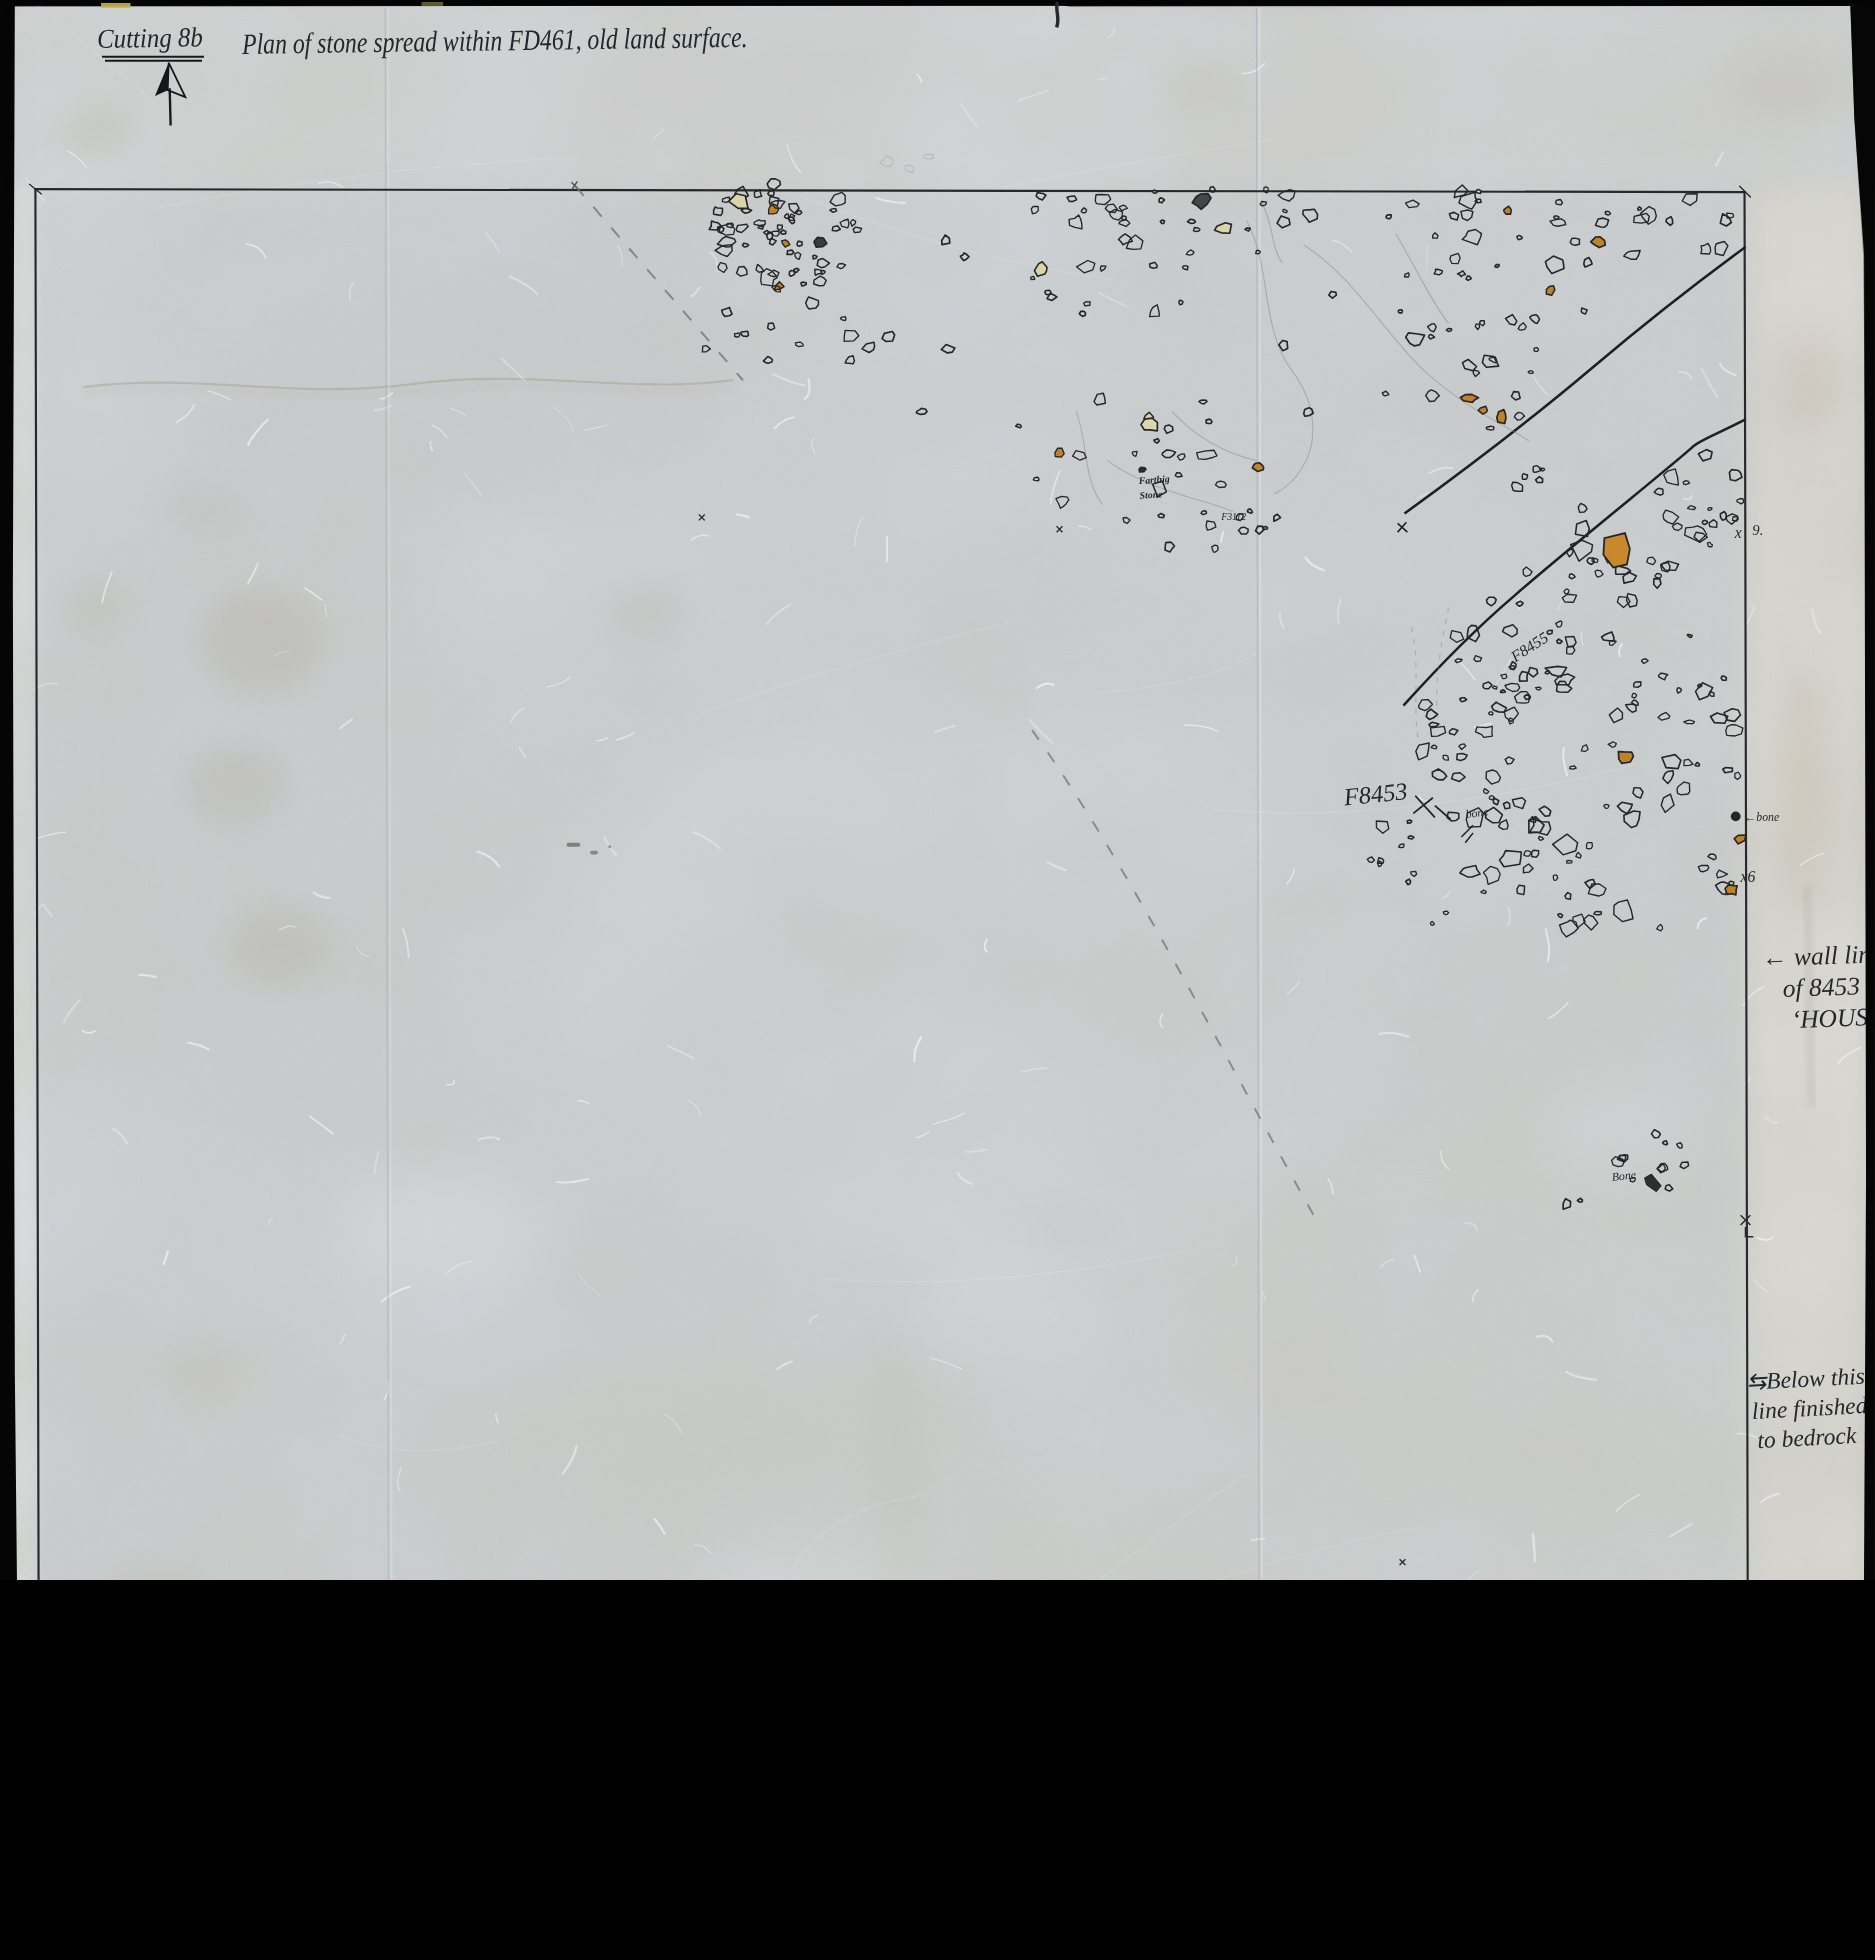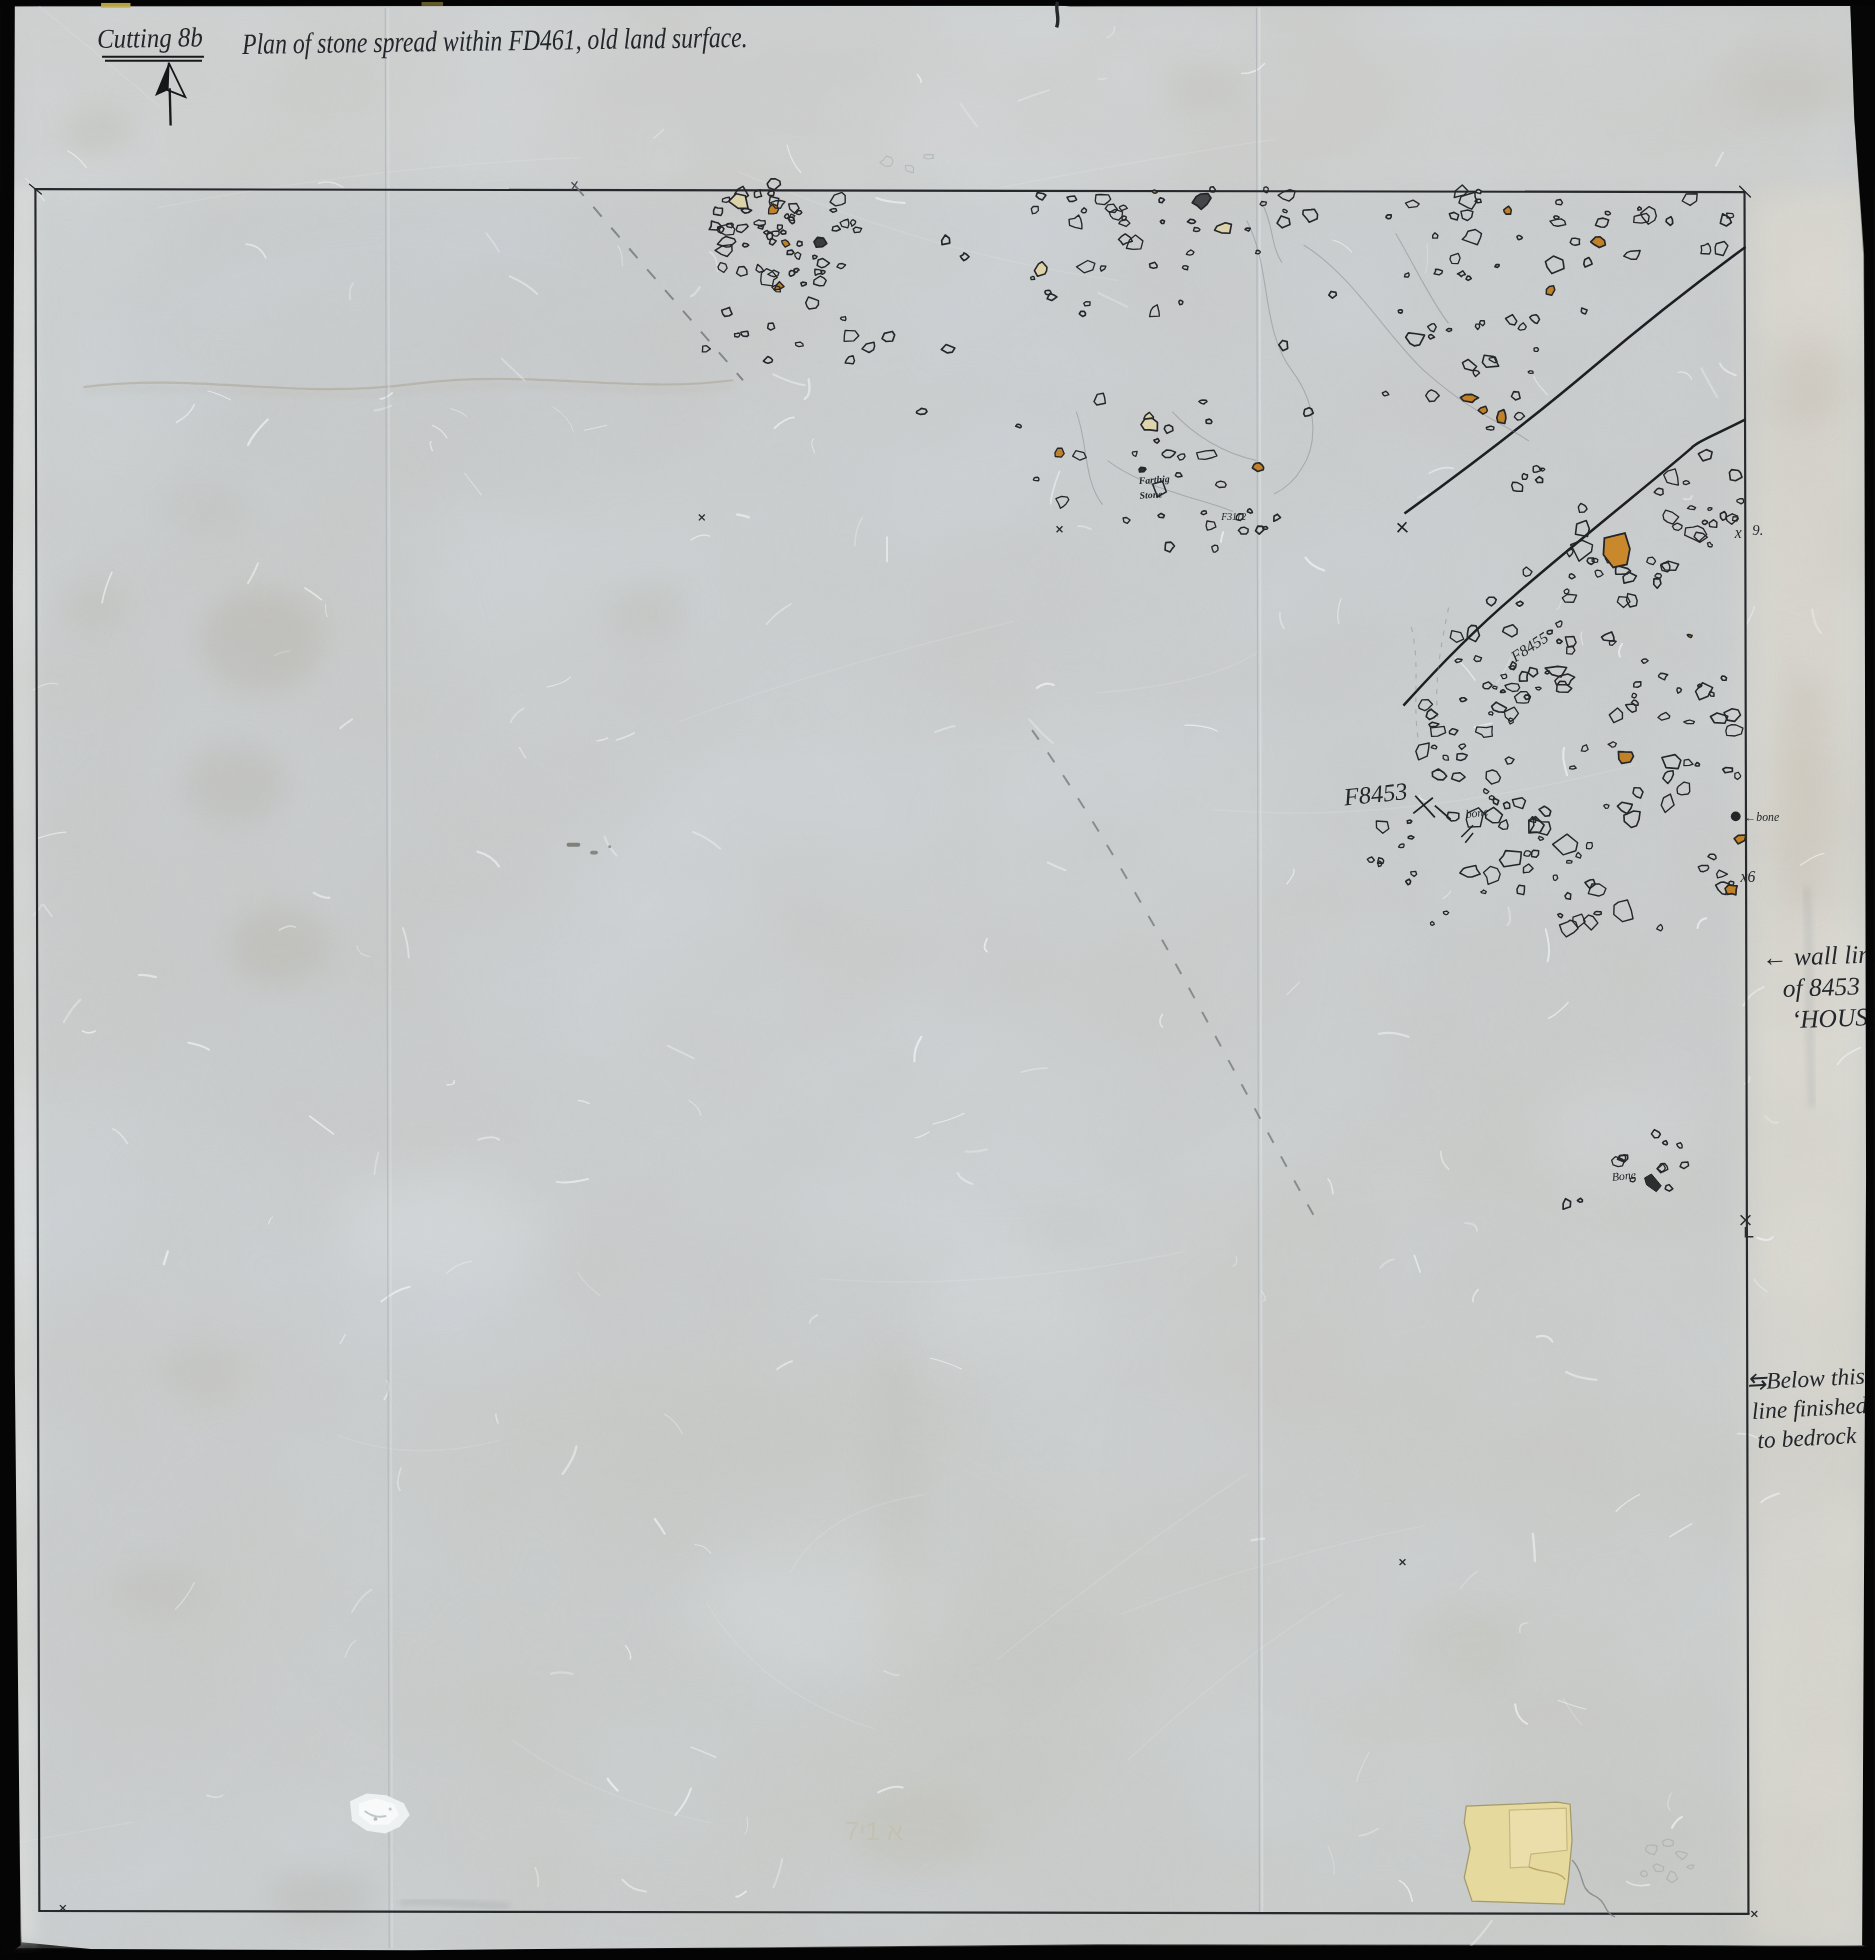--- a/index.html
+++ b/index.html
@@ -1,14 +1,14 @@
 <!DOCTYPE html>
 <html><head><meta charset="utf-8"><title>plan</title><style>
 html,body{margin:0;padding:0;background:#000;}
-#page{position:relative;width:1875px;height:1960px;overflow:hidden;}
+#page{position:relative;width:1875px;height:1580px;overflow:hidden;}
 .hw{font-family:"Liberation Serif",serif;font-style:italic;fill:#23262b;}
 </style></head><body>
 <div id="page">
 <svg width="1875" height="1960" viewBox="0 0 1913 2000">
 <defs>
 <filter id="b30" x="-60%" y="-60%" width="220%" height="220%">
           <feGaussianBlur stdDeviation="30"></feGaussianBlur>
         </filter>
 <filter id="b14" x="-60%" y="-60%" width="220%" height="220%">
           <feGaussianBlur stdDeviation="14"></feGaussianBlur>

